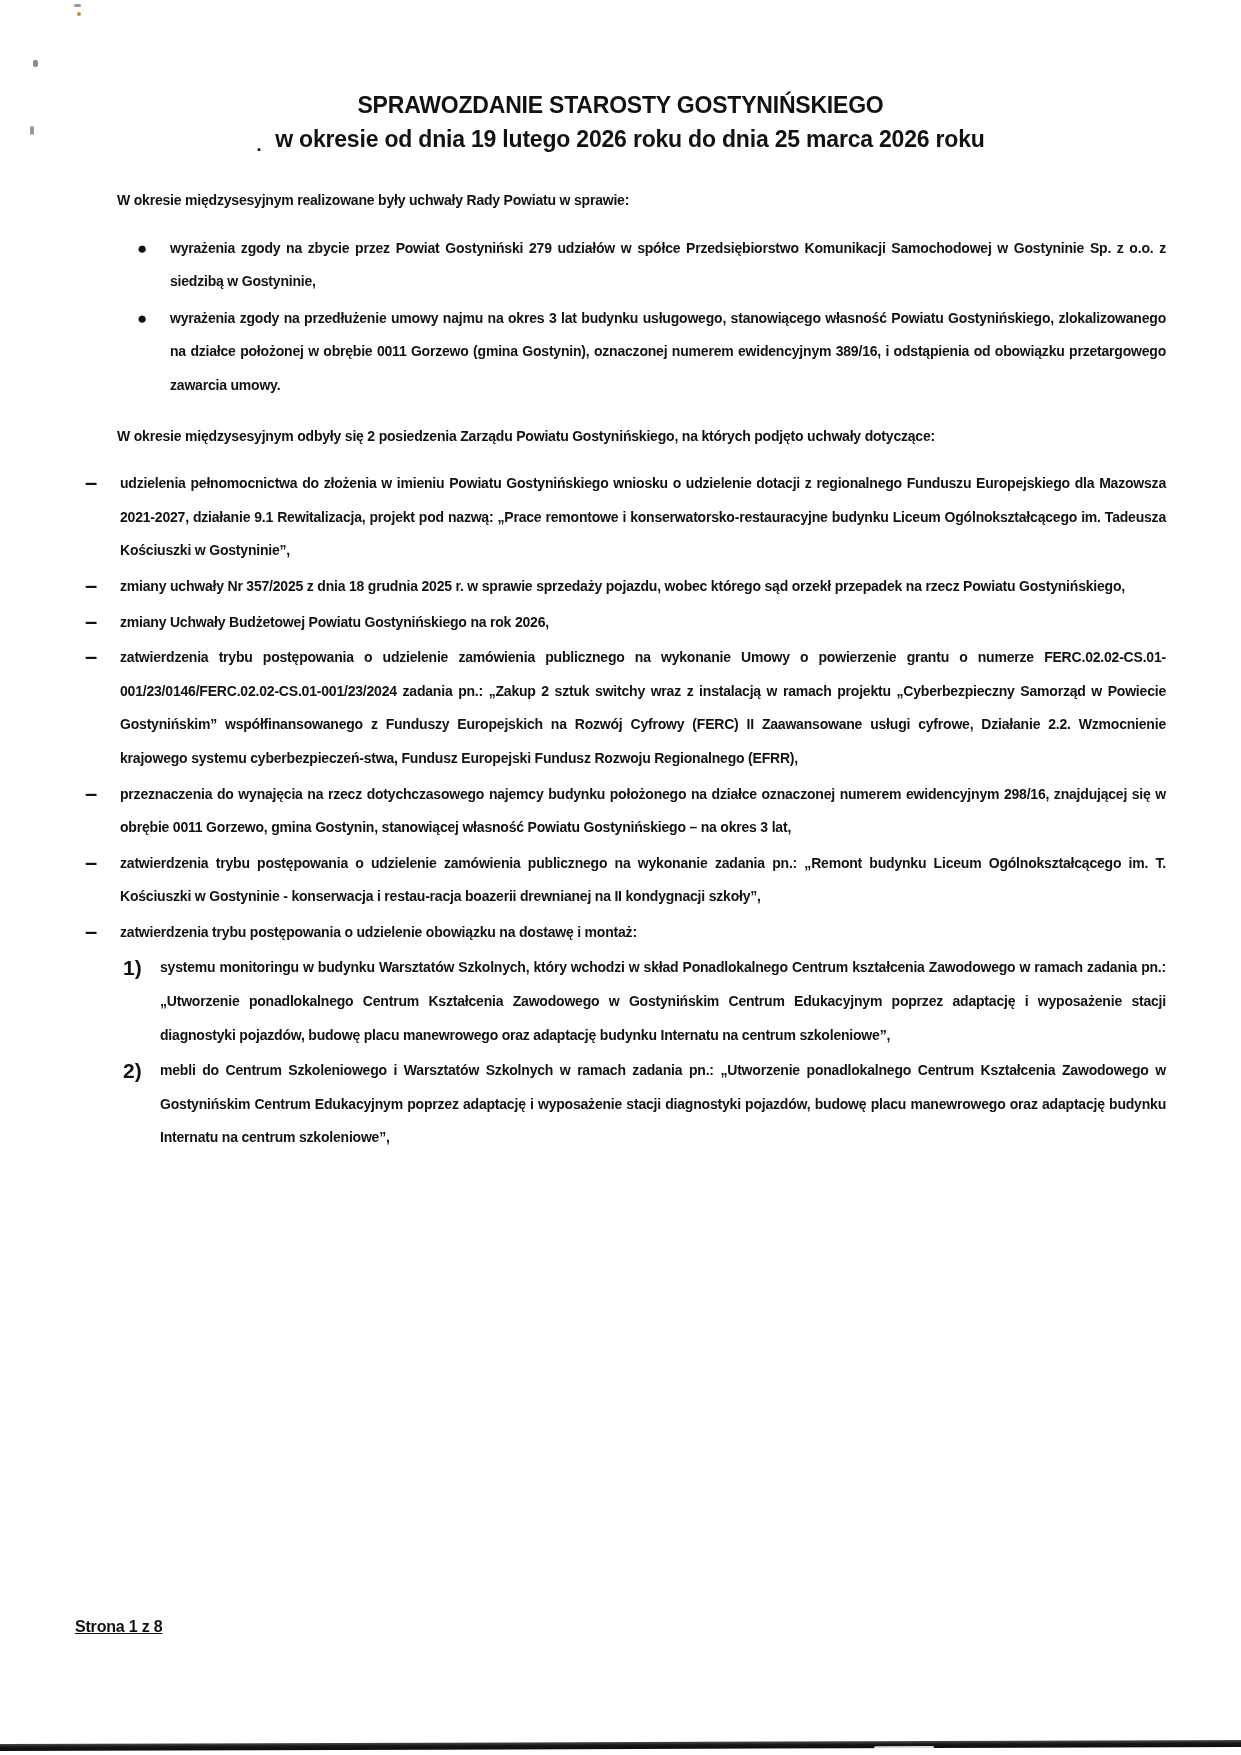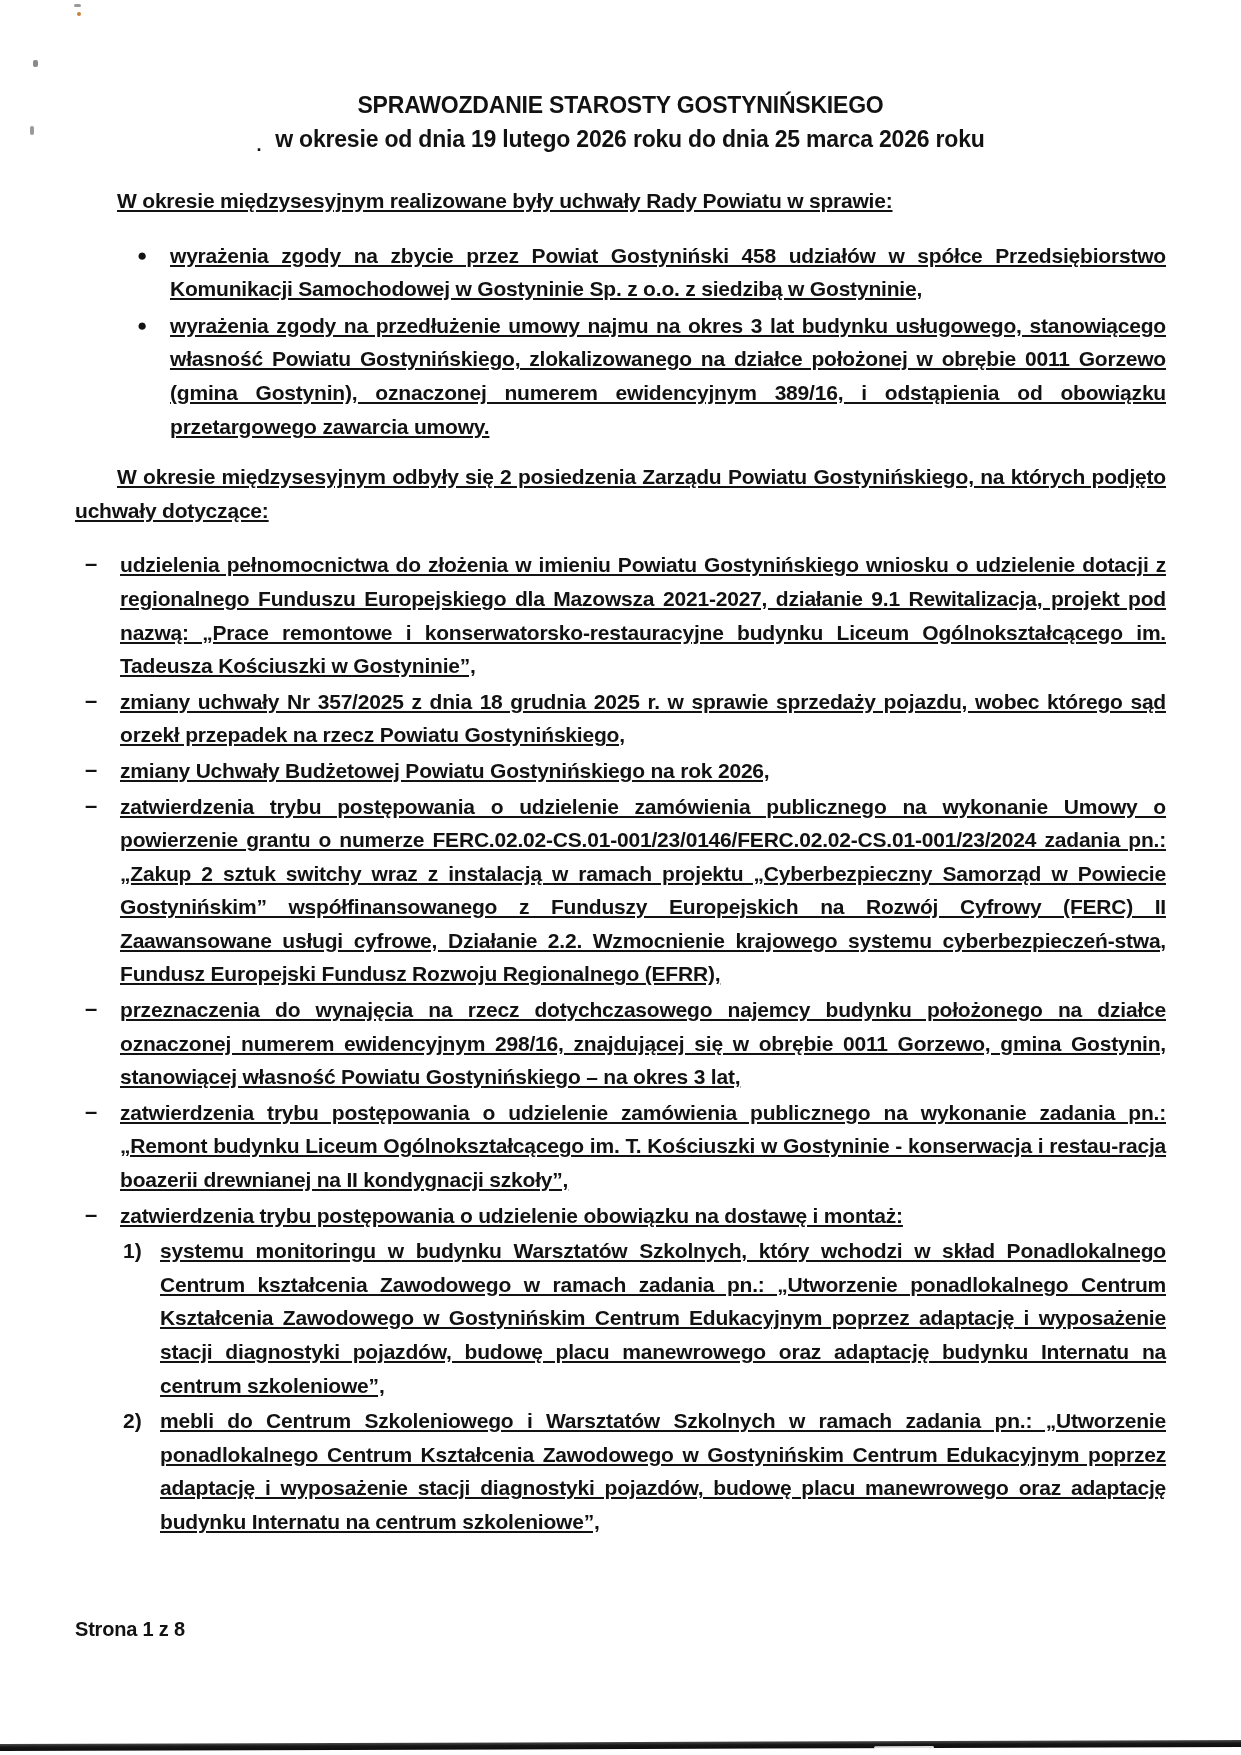--- a/index.html
+++ b/index.html
@@ -10,35 +10,35 @@
   }
   .page{position:absolute;inset:0;border-radius:21px;}
   .content{position:absolute;left:75px;width:1091px;top:88px;}
   
   .title-block{text-align:center;}
   .title-line{font-size:23px;line-height:34px;letter-spacing:-0.2px;}
   .title-line.l2{margin-top:2px;}
   .title-line.l3{margin-top:0;}
   .title-mark{display:inline-block;transform:translateY(4px);margin-right:14px;font-size:18px;}
   
-  .bodytext{font-size:21px;line-height:33.6px;letter-spacing:-0.2px;text-align:justify;text-decoration:underline;}
+  .bodytext{font-size:14px;line-height:33.6px;letter-spacing:-0.2px;text-align:justify;}
   .intro{margin-top:26px;text-indent:42px;}
   .heading2{margin-top:17px;text-indent:42px;}
   
   .bullet-list{margin-top:0px;}
   .li{display:flex;align-items:flex-start;}
   .bullet-row{padding-left:62px;margin-top:3px;}
   .bullet-marker{flex:0 0 33px;font-size:17px;line-height:33.6px;}
   .dash-row{padding-left:10px;margin-top:2px;}
   .dash-marker{flex:0 0 35px;font-size:22px;line-height:32px;}
   .num-row{padding-left:48px;margin-top:2px;}
   .num-marker{flex:0 0 37px;font-size:21px;line-height:33.6px;}
   .li-text{flex:1;}
   
-  .footer{position:absolute;left:75px;top:1618px;font-size:20px;letter-spacing:-0.2px;}
+  .footer{position:absolute;left:75px;top:1618px;font-size:16px;letter-spacing:-0.2px;text-decoration:underline;}
   
   .scan-bar{
     position:absolute;left:-6px;width:1253px;top:1744px;height:7px;
     background:linear-gradient(180deg,#4a4a4a 0%,#161616 45%,#0d0d0d 100%);
     transform:rotate(-0.18deg);transform-origin:left center;
   }
   .scan-bar::after{
     content:"";position:absolute;left:880px;bottom:-1px;width:60px;height:3px;
     background:#ffffff;opacity:.85;border-radius:2px;
   }
@@ -64,21 +64,21 @@
     <div class="title-block">
       <div class="title-line l1">SPRAWOZDANIE STAROSTY GOSTYNIŃSKIEGO</div>
       <div class="title-line l3"><span class="title-mark">.</span><span>w okresie od dnia 19 lutego 2026 roku do dnia 25 marca 2026 roku</span></div>
     </div>
 
     <p class="bodytext intro">W okresie międzysesyjnym realizowane były uchwały Rady Powiatu w sprawie:</p>
 
     <div class="bullet-list">
       <div class="li bullet-row">
         <span class="bullet-marker">●</span>
-        <span class="li-text bodytext">wyrażenia zgody na zbycie przez Powiat Gostyniński 458 udziałów w spółce Przedsiębiorstwo Komunikacji Samochodowej w Gostyninie Sp. z o.o. z siedzibą w Gostyninie,</span>
+        <span class="li-text bodytext">wyrażenia zgody na zbycie przez Powiat Gostyniński 279 udziałów w spółce Przedsiębiorstwo Komunikacji Samochodowej w Gostyninie Sp. z o.o. z siedzibą w Gostyninie,</span>
       </div>
       <div class="li bullet-row">
         <span class="bullet-marker">●</span>
         <span class="li-text bodytext">wyrażenia zgody na przedłużenie umowy najmu na okres 3 lat budynku usługowego, stanowiącego własność Powiatu Gostynińskiego, zlokalizowanego na działce położonej w obrębie 0011 Gorzewo (gmina Gostynin), oznaczonej numerem ewidencyjnym 389/16, i odstąpienia od obowiązku przetargowego zawarcia umowy.</span>
       </div>
     </div>
 
     <p class="bodytext heading2">W okresie międzysesyjnym odbyły się 2 posiedzenia Zarządu Powiatu Gostynińskiego, na których podjęto uchwały dotyczące:</p>
 
     <div class="dash-list">

